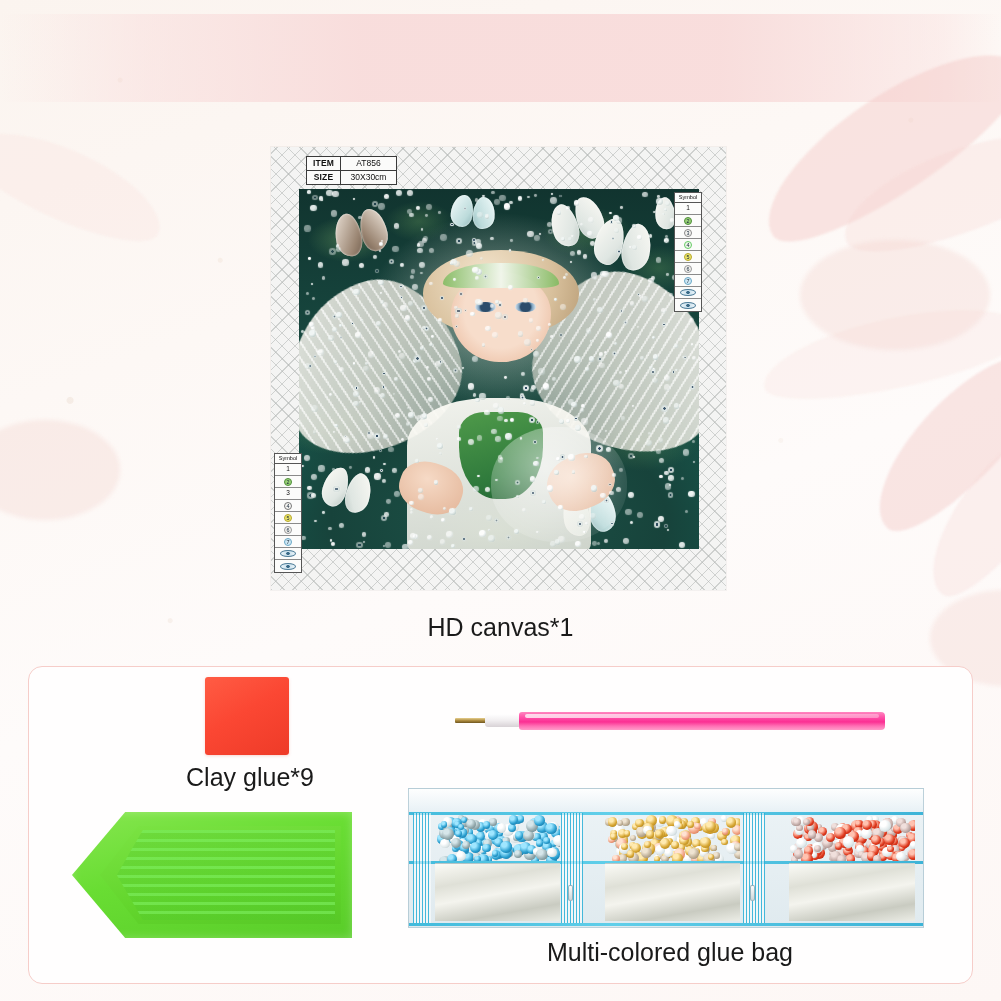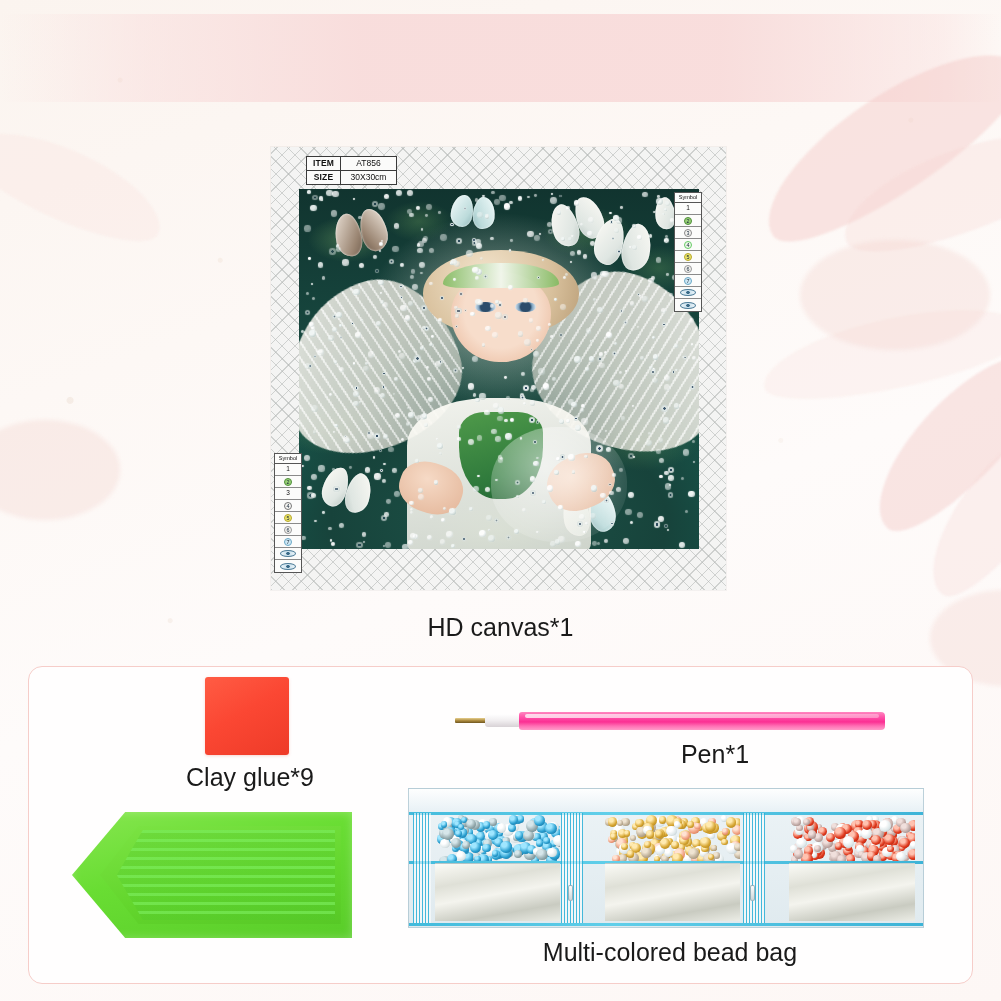--- a/index.html
+++ b/index.html
@@ -1006,21 +1006,20 @@
 
   <div class="glue"></div>
   <div class="cap cap-glue">Clay glue*9</div>
 
   <div class="pen">
     <div class="pen-tip"></div>
     <div class="pen-collar"></div>
     <div class="pen-body"></div>
     <div class="pen-gloss"></div>
   </div>
-  <div class="cap cap-pen">Pen*1</div>
 
   <div class="tray">
     <div class="tray-shape"></div>
     <div class="tray-inner"></div>
     <div class="tray-ribs"></div>
   </div>
 
   <div class="beadbag">
     <div class="bb-top-sheen"></div>
     <div class="bb-zip t"></div>
@@ -1490,15 +1489,15 @@
       </div>
     <div class="foil f1"></div>
     <div class="foil f2"></div>
     <div class="foil f3"></div>
     <div class="bb-seam s0"></div>
     <div class="bb-seam s1"></div>
     <div class="bb-seam s2"></div>
     <div class="bb-tab" style="left:159px; top:96px;"></div>
     <div class="bb-tab" style="left:341px; top:96px;"></div>
   </div>
-  <div class="cap cap-bead">Multi-colored bead bag</div>
+  <div class="cap cap-bead">Multi-colored glue bag</div>
 
 </div>
 
 </body></html>

